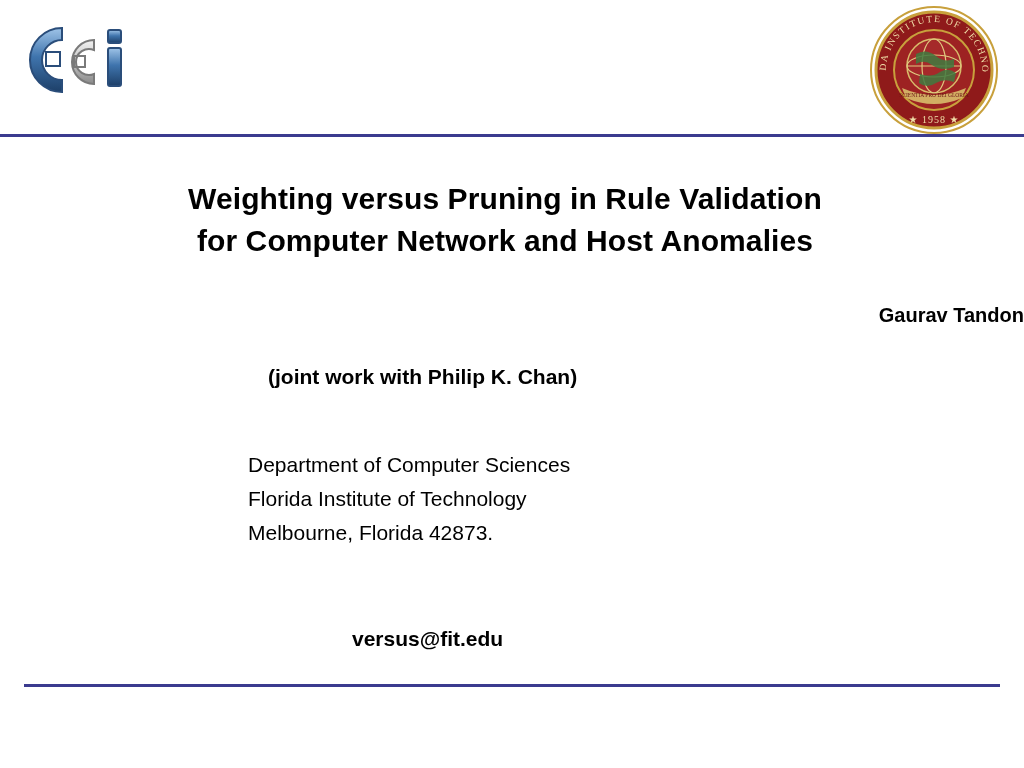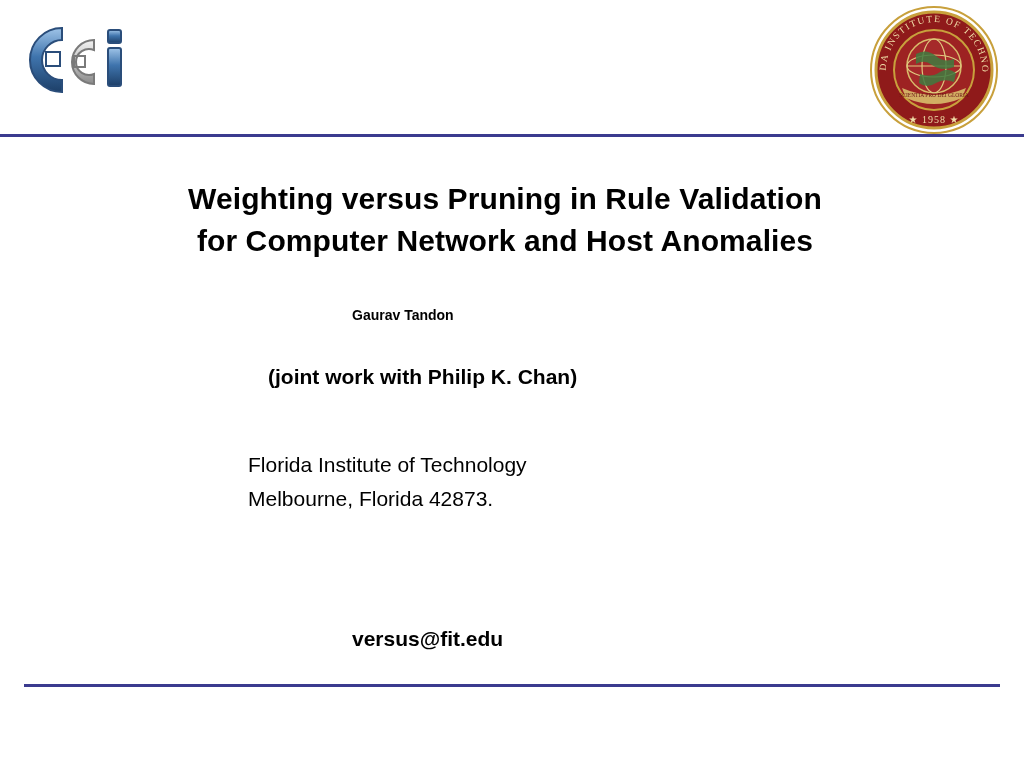--- a/index.html
+++ b/index.html
@@ -83,24 +83,25 @@
     color: #000000;
   }
 
   .author-block {
     position: absolute;
     left: 0;
     top: 300px;
     width: 1024px;
   }
   .author {
-    font-size: 14px;
+    font-size: 20px;
     font-weight: bold;
     line-height: 30px;
     padding-left: 352px;
+    text-align: right;
   }
   .joint {
     font-size: 21px;
     font-weight: bold;
     line-height: 30px;
     padding-left: 268px;
     margin-top: 32px;
   }
 
   .affiliation {
@@ -192,20 +193,21 @@
     <div class="title-line">Weighting versus Pruning in Rule Validation</div>
     <div class="title-line">for Computer Network and Host Anomalies</div>
   </div>
 
   <div class="author-block">
     <div class="author">Gaurav Tandon</div>
     <div class="joint">(joint work with Philip K. Chan)</div>
   </div>
 
   <div class="affiliation">
+    <div class="affiliation-line">Department of Computer Sciences</div>
     <div class="affiliation-line">Florida Institute of Technology</div>
     <div class="affiliation-line">Melbourne, Florida 42873.</div>
   </div>
 
   <div class="email">versus@fit.edu</div>
 
   <div class="footer-rule"></div>
 </div>
 
 </body></html>

